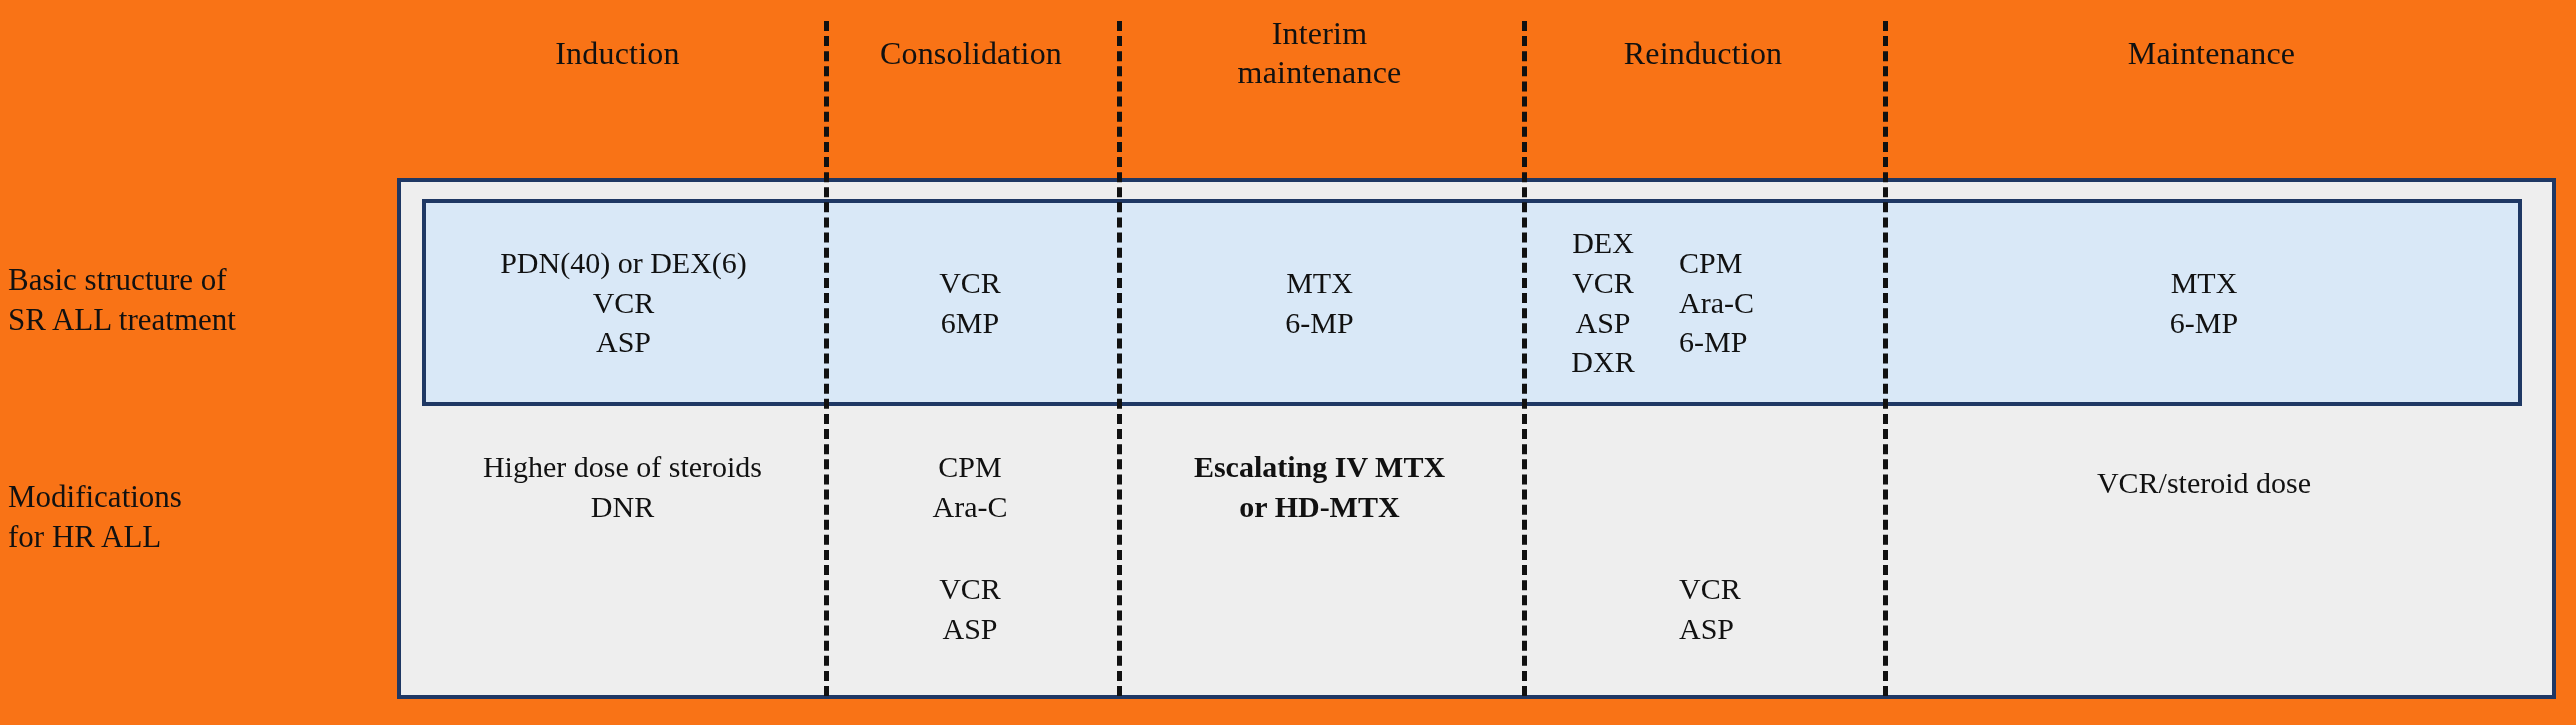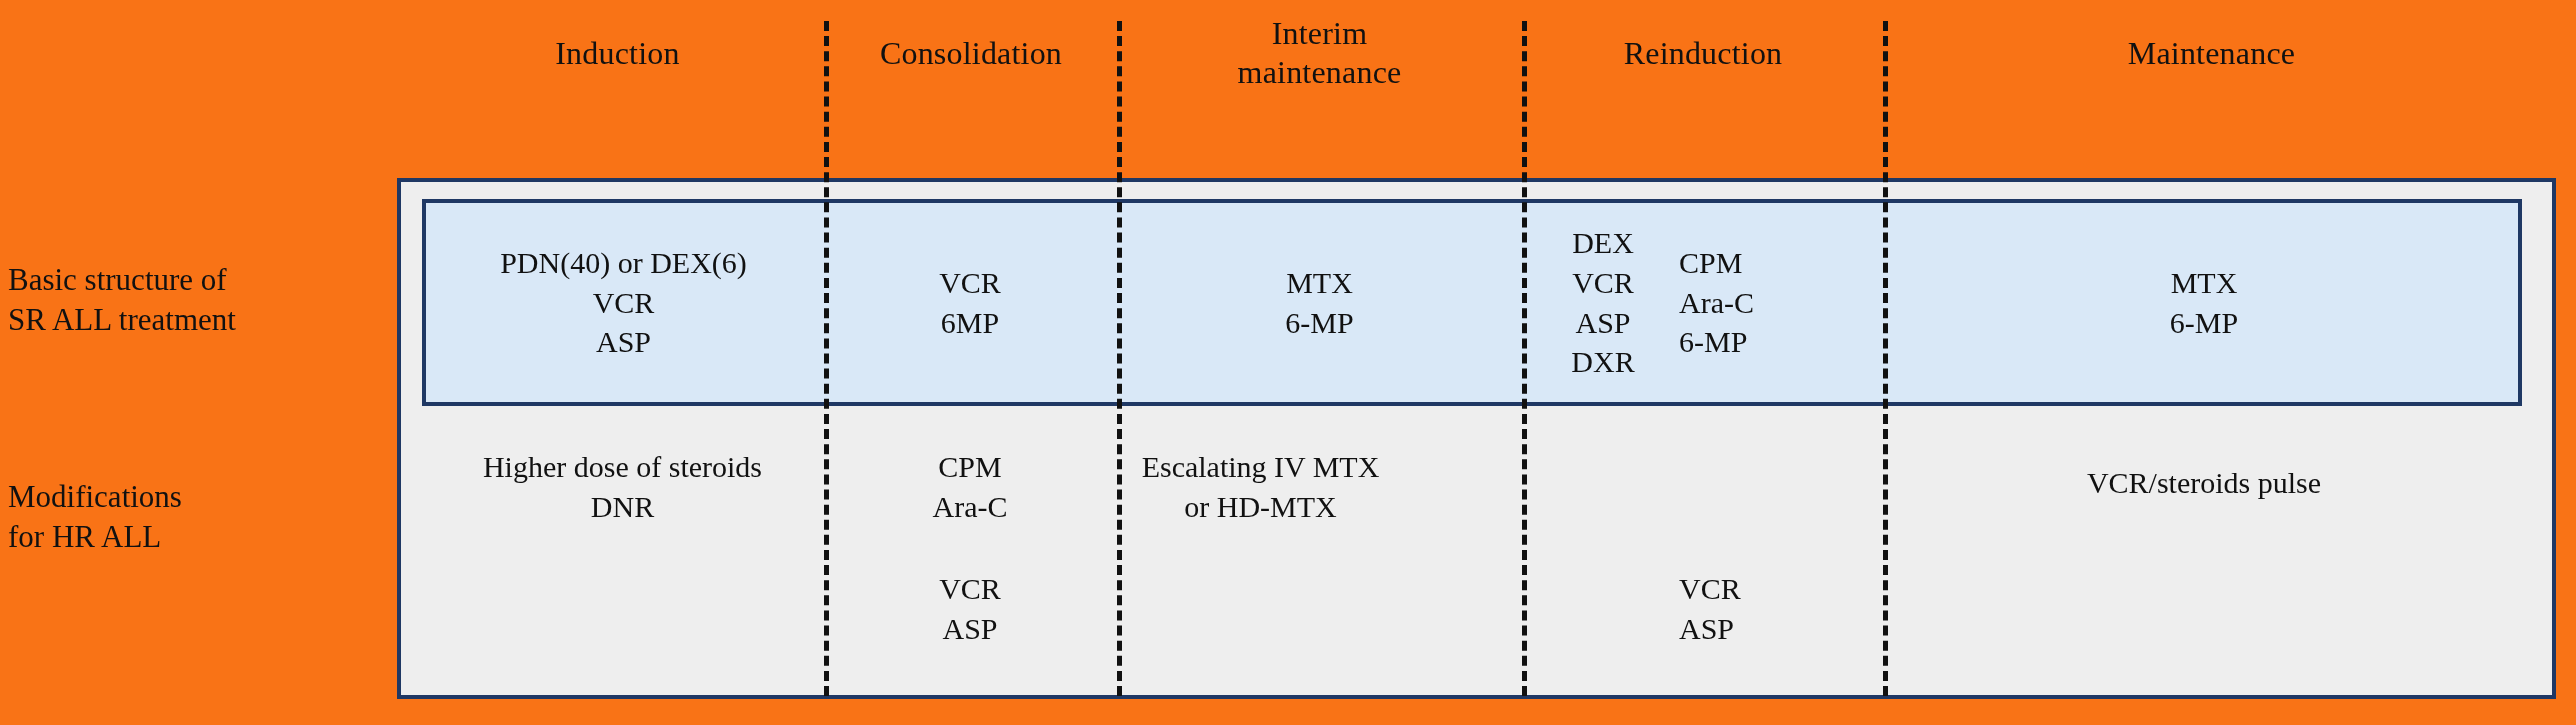--- a/index.html
+++ b/index.html
@@ -163,32 +163,32 @@
   <div class="gray-cell" style="left:829px; top:447px; width:282px;">
     <span class="stack">CPM
 Ara-C</span>
   </div>
 
   <div class="gray-cell" style="left:829px; top:569px; width:282px;">
     <span class="stack">VCR
 ASP</span>
   </div>
 
-  <div class="gray-cell" style="left:1064px; top:447px; width:393px;">
+  <div class="gray-cell" style="left:1123px; top:447px; width:393px;font-weight:bold;">
     <span class="stack">Escalating IV MTX
 or HD-MTX</span>
   </div>
 
   <div class="gray-cell" style="left:1679px; top:569px; width:199px; text-align:left;">
     <span class="stack">VCR
 ASP</span>
   </div>
 
   <div class="gray-cell" style="left:1889px; top:463px; width:630px;">
-    <span class="stack">VCR/steroids pulse</span>
+    <span class="stack">VCR/steroid dose</span>
   </div>
 
   <div class="divider" style="left:824px;"></div>
   <div class="divider" style="left:1117px;"></div>
   <div class="divider" style="left:1522px;"></div>
   <div class="divider" style="left:1883px;"></div>
 
 </div>
 
 

